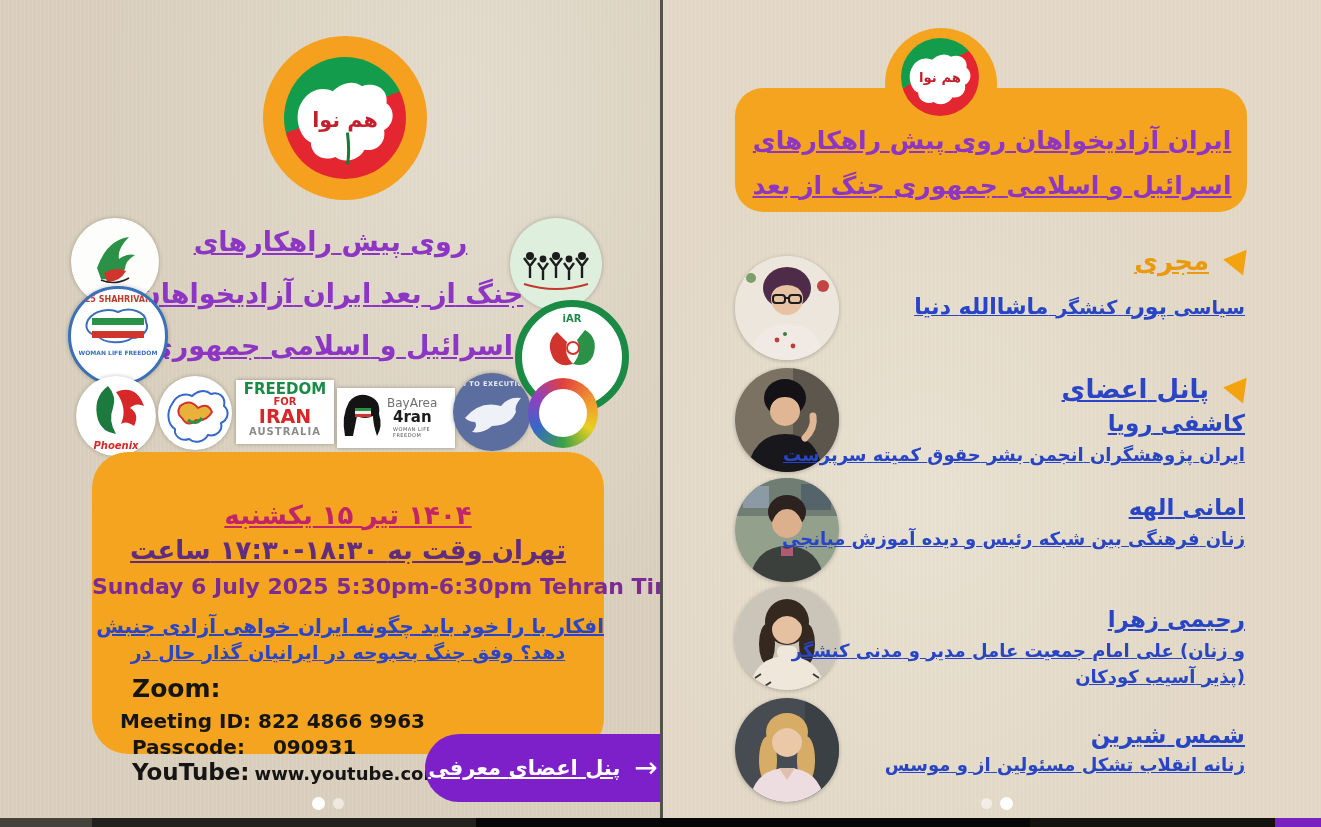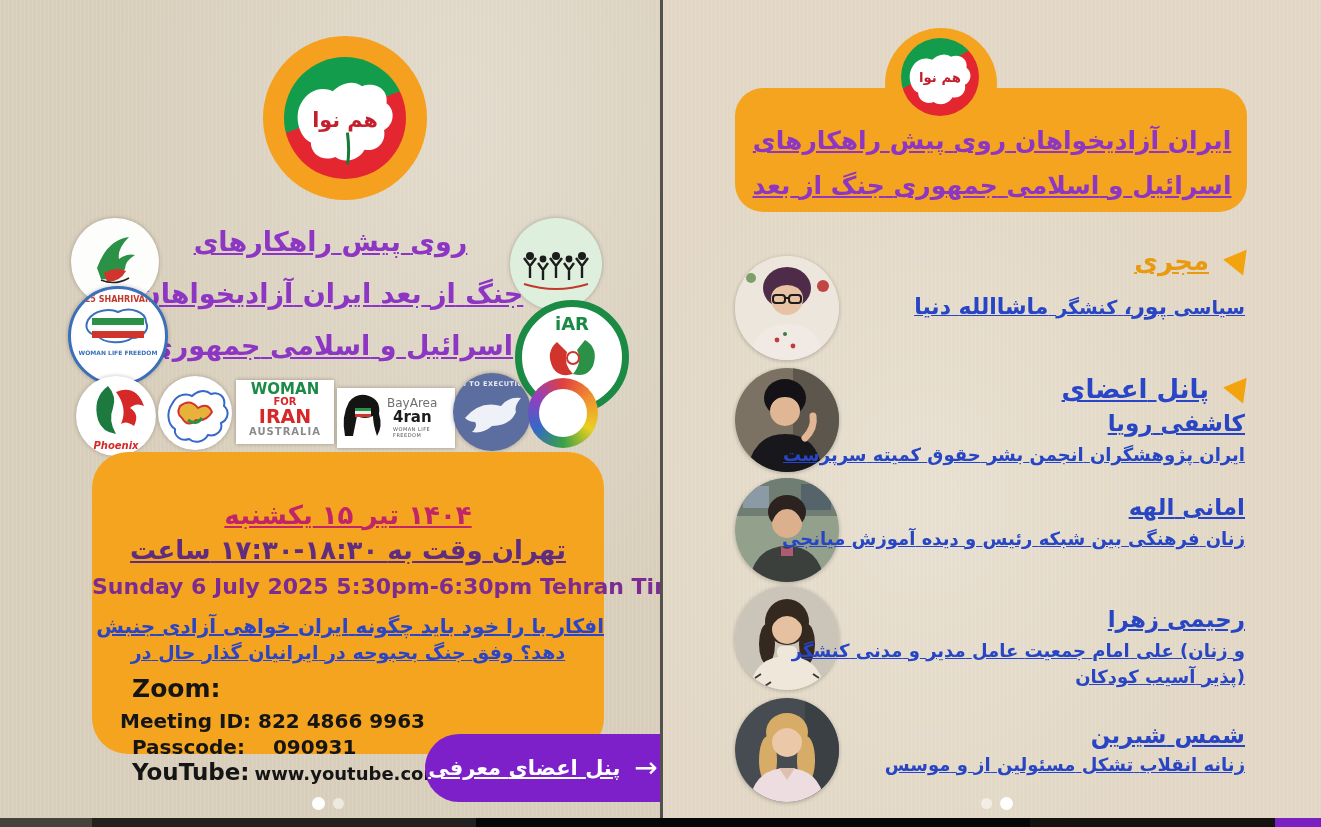--- a/index.html
+++ b/index.html
@@ -27,21 +27,21 @@
     font-weight:bold;font-size:27px;line-height:52px;white-space:nowrap;}
 
   .clogo{position:absolute;border-radius:50%;overflow:hidden;}
   #logo-flagbird{left:71px;top:218px;width:88px;height:88px;background:#fdfdfb;box-shadow:0 0 4px rgba(0,0,0,.25);}
   #logo-25sh{left:68px;top:286px;width:94px;height:94px;background:#fff;border:3px solid #3a6fba;
     box-shadow:0 0 4px rgba(0,0,0,.25);text-align:center;}
   #logo-25sh .t1{font-size:8px;color:#c0392b;font-weight:bold;margin-top:6px;}
   #logo-25sh .t2{font-size:6px;color:#3a6fba;font-weight:bold;margin-top:1px;}
   #logo-people{left:510px;top:218px;width:92px;height:92px;background:#def0dd;box-shadow:0 0 4px rgba(0,0,0,.25);}
   #logo-iar{left:515px;top:300px;width:100px;height:100px;background:#fff;border:7px solid #1b8a45;text-align:center;}
-  #logo-iar .t1{font-size:18px;font-weight:bold;color:#1b8a45;margin-top:6px;}
+  #logo-iar .t1{font-size:10px;font-weight:bold;color:#1b8a45;margin-top:6px;}
   #logo-phoenix{left:76px;top:376px;width:80px;height:80px;background:#fff;box-shadow:0 0 4px rgba(0,0,0,.25);text-align:center;}
   #logo-phoenix .t1{font-size:10px;font-weight:bold;color:#d62828;font-style:italic;margin-top:-6px;}
   #logo-mapart{left:158px;top:376px;width:74px;height:74px;background:#fff;box-shadow:0 0 4px rgba(0,0,0,.25);}
   .rectlogo{position:absolute;background:#fff;box-shadow:0 0 4px rgba(0,0,0,.3);overflow:hidden;}
   #logo-united{left:236px;top:380px;width:98px;height:62px;text-align:center;line-height:1.02;padding-top:2px;}
   #logo-united .u1{color:#1b8a45;font-weight:bold;font-size:15px;}
   #logo-united .u2{color:#d62828;font-weight:bold;font-size:10px;}
   #logo-united .u3{color:#d62828;font-weight:bold;font-size:19px;}
   #logo-united .u4{color:#8a8a8a;font-weight:bold;font-size:10px;letter-spacing:1px;}
   #logo-bayarea{left:337px;top:388px;width:118px;height:60px;}
@@ -185,21 +185,21 @@
       <div class="t1">Phoenix</div>
     </div>
     <div class="clogo" id="logo-mapart">
       <svg viewBox="0 0 74 74">
         <path d="M14,28 C19,18 28,17 34,20 C39,15 47,13 53,18 C61,15 68,21 66,30 C72,35 70,44 63,47 C65,55 58,61 50,59 C46,66 37,68 31,63 C23,66 16,60 17,53 C10,49 8,37 14,28 Z" fill="none" stroke="#3668c8" stroke-width="2"></path>
         <path d="M22,30 q10,-8 18,2 q10,-6 14,4 q-6,10 -16,8 q-8,8 -14,-2 q-6,-4 -2,-12z" fill="#e8b23a" stroke="#d0342c" stroke-width="2"></path>
         <path d="M30,44 q8,6 14,-2" stroke="#2a9147" stroke-width="3" fill="none"></path>
       </svg>
     </div>
     <div class="rectlogo" id="logo-united">
-      <div class="u1">WOMAN</div>
+      <div class="u1">FREEDOM</div>
       <div class="u2">FOR</div>
       <div class="u3">IRAN</div>
       <div class="u4">AUSTRALIA</div>
     </div>
     <div class="rectlogo" id="logo-bayarea">
       <svg class="hair" viewBox="0 0 46 48">
         <path d="M6,46 Q2,26 10,12 Q18,2 30,6 Q42,10 40,24 Q44,36 38,46 Q34,34 34,26 Q26,30 18,26 Q16,36 14,46 Z" fill="#141414"></path>
         <path d="M16,18 h16 v3 h-16z" fill="#2a9147"></path>
           <path d="M16,21 h16 v3 h-16z" fill="#eee"></path>
           <path d="M16,24 h16 v3 h-16z" fill="#d0342c"></path>

